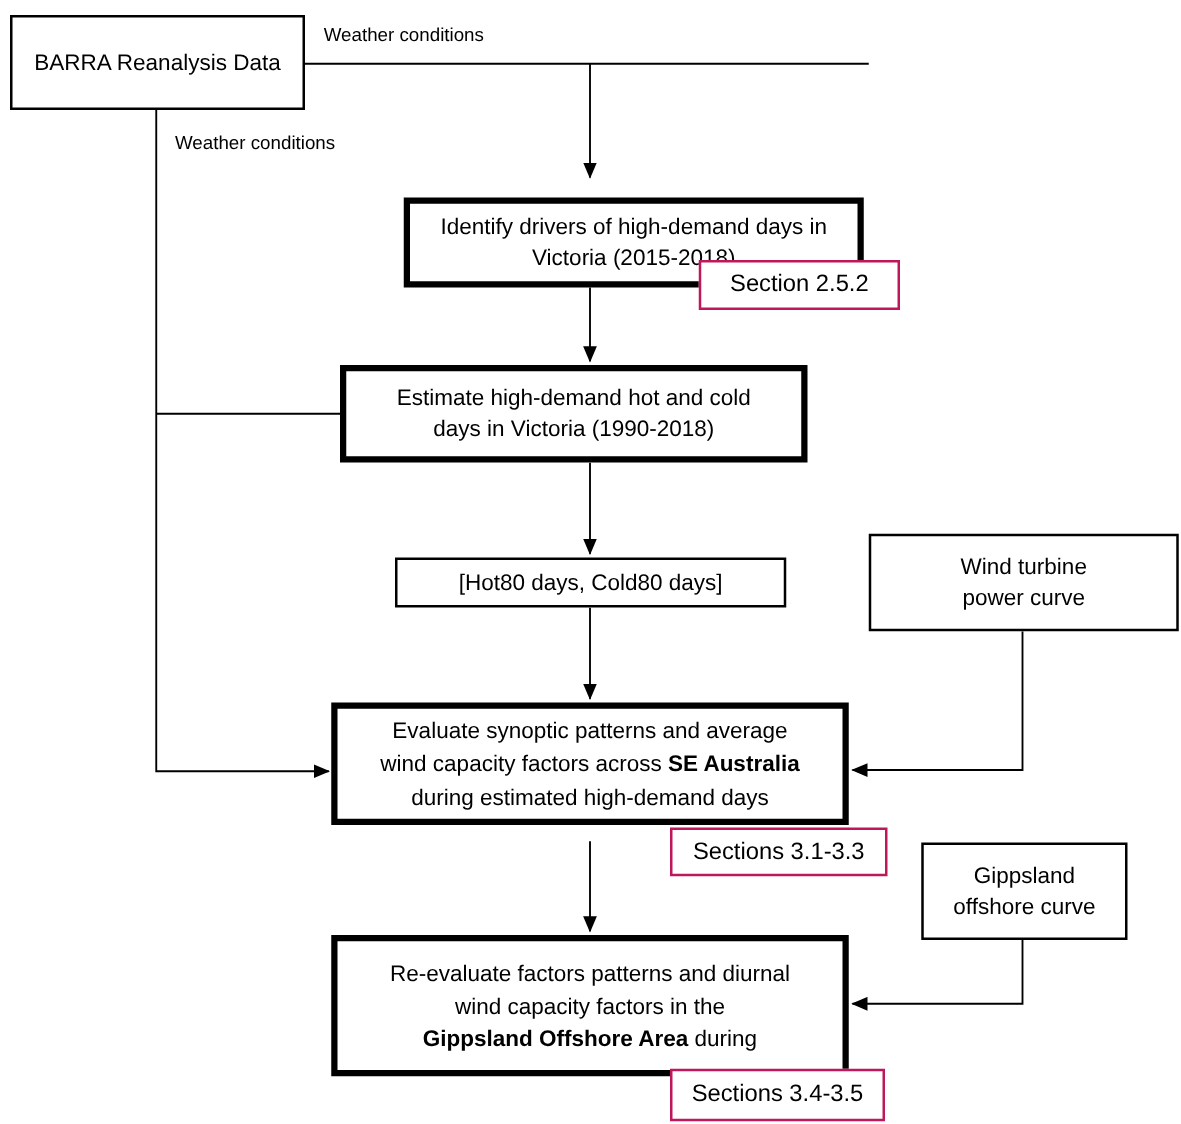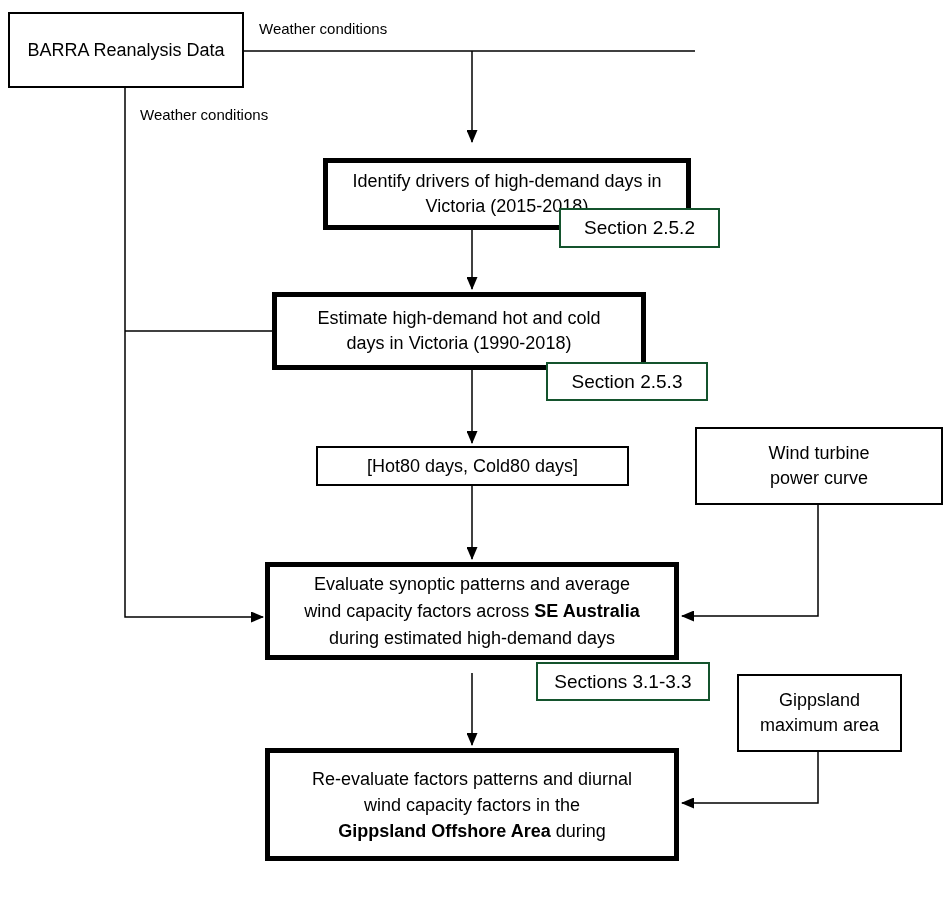--- a/index.html
+++ b/index.html
@@ -37,21 +37,21 @@
     z-index: 1;
   }
   .thick {
     border-width: 5px;
     z-index: 2;
   }
   .tag {
     position: absolute;
     box-sizing: border-box;
     background: #ffffff;
-    border: 2px solid #14532d;
+    border: 2px solid #be185d;
     display: flex;
     align-items: center;
     justify-content: center;
     text-align: center;
     font-size: 19px;
     z-index: 3;
   }
   .lbl {
     position: absolute;
     font-size: 15px;
@@ -100,21 +100,20 @@
   <div class="box thick" style="left:286px; top:158px; width:368px; height:72px;margin-left:37px;">
     <span class="line">Identify drivers of high-demand days in</span>
     <span class="line">Victoria (2015-2018)</span>
   </div>
   <div class="tag" style="left:559px; top:208px; width:161px; height:40px;">Section 2.5.2</div>
 
   <div class="box thick" style="left:272px; top:292px; width:374px; height:78px;">
     <span class="line">Estimate high-demand hot and cold</span>
     <span class="line">days in Victoria (1990-2018)</span>
   </div>
-  <div class="tag" style="left:546px; top:362px; width:162px; height:39px;">Section 2.5.3</div>
 
   <div class="box" style="left:316px; top:446px; width:313px; height:40px;">
     <span class="line">[Hot80 days, Cold80 days]</span>
   </div>
 
   <div class="box" style="left:695px; top:427px; width:248px; height:78px;">
     <span class="line">Wind turbine</span>
     <span class="line">power curve</span>
   </div>
 
@@ -122,24 +121,25 @@
     <span class="line">Evaluate synoptic patterns and average</span>
     <span class="line">
       <span>wind capacity factors across </span><span class="bold">SE Australia</span>
     </span>
     <span class="line">during estimated high-demand days</span>
   </div>
   <div class="tag" style="left:536px; top:662px; width:174px; height:39px;">Sections 3.1-3.3</div>
 
   <div class="box" style="left:737px; top:674px; width:165px; height:78px;">
     <span class="line">Gippsland</span>
-    <span class="line">maximum area</span>
+    <span class="line">offshore curve</span>
   </div>
 
   <div class="box thick" style="left:265px; top:748px; width:414px; height:113px; line-height:26px;">
     <span class="line">Re-evaluate factors patterns and diurnal</span>
     <span class="line">wind capacity factors in the</span>
     <span class="line">
       <span class="bold">Gippsland Offshore Area</span><span> during</span>
     </span>
   </div>
+  <div class="tag" style="left:536px; top:855px; width:172px; height:42px;">Sections 3.4-3.5</div>
 
 </div>
 
 </body></html>

